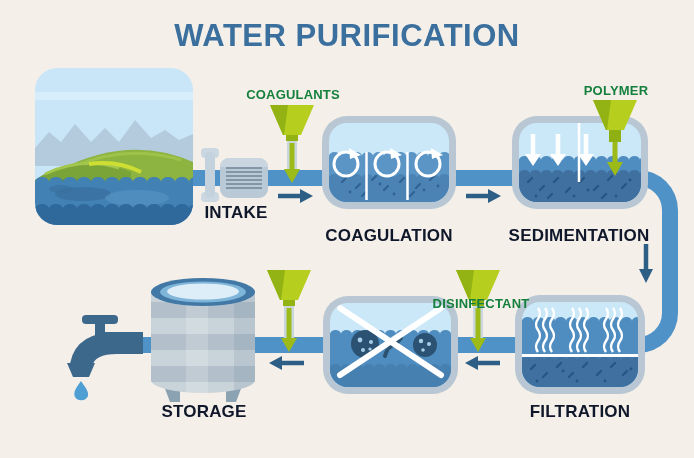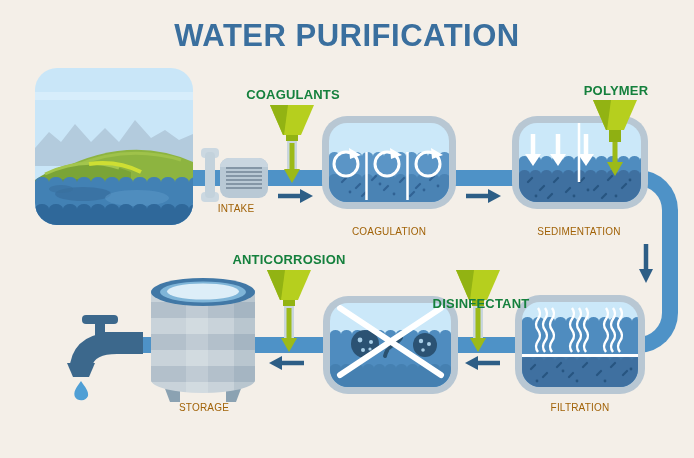--- a/index.html
+++ b/index.html
@@ -7,21 +7,21 @@
     position:relative;width:694px;height:458px;background:#f4efe8;
     font-family:"Liberation Sans", sans-serif;overflow:hidden;
   }
   .abs{position:absolute;}
   .title{
     position:absolute;left:0;right:0;top:18px;text-align:center;
     font-size:31px;font-weight:800;letter-spacing:.5px;color:#3a6f9e;
   }
   .stage-label{
     position:absolute;transform:translateX(-50%);white-space:nowrap;
-    font-size:10px;font-weight:normal;letter-spacing:.2px;color:#a16207;
+    font-size:17px;font-weight:bold;letter-spacing:.2px;color:#0f172a;
   }
   .chem-label{
     position:absolute;transform:translateX(-50%);white-space:nowrap;
     font-size:13px;font-weight:bold;letter-spacing:.2px;color:#15803d;
   }
   .pipe{position:absolute;background:#4e92c7;}
   .elbow{
     position:absolute;left:598px;top:170px;width:80px;height:183px;
     box-sizing:border-box;border:16px solid #4e92c7;border-left:none;
     border-radius:0 40px 40px 0;background:transparent;
@@ -330,16 +330,15 @@
   <div class="title">WATER PURIFICATION</div>
 
   <div class="stage-label" style="left:236px;top:203px;">INTAKE</div>
   <div class="stage-label" style="left:579px;top:226px;">SEDIMENTATION</div>
   <div class="stage-label" style="left:389px;top:226px;">COAGULATION</div>
   <div class="stage-label" style="left:580px;top:402px;">FILTRATION</div>
   <div class="stage-label" style="left:204px;top:402px;">STORAGE</div>
 
   <div class="chem-label" style="left:293px;top:87px;">COAGULANTS</div>
   <div class="chem-label" style="left:616px;top:83px;">POLYMER</div>
-  <div class="chem-label" style="left:289px;top:252px;">ANTICORROSION</div>
   <div class="chem-label" style="left:481px;top:252px;margin-top:44px;">DISINFECTANT</div>
 
 </div>
 
 </body></html>

